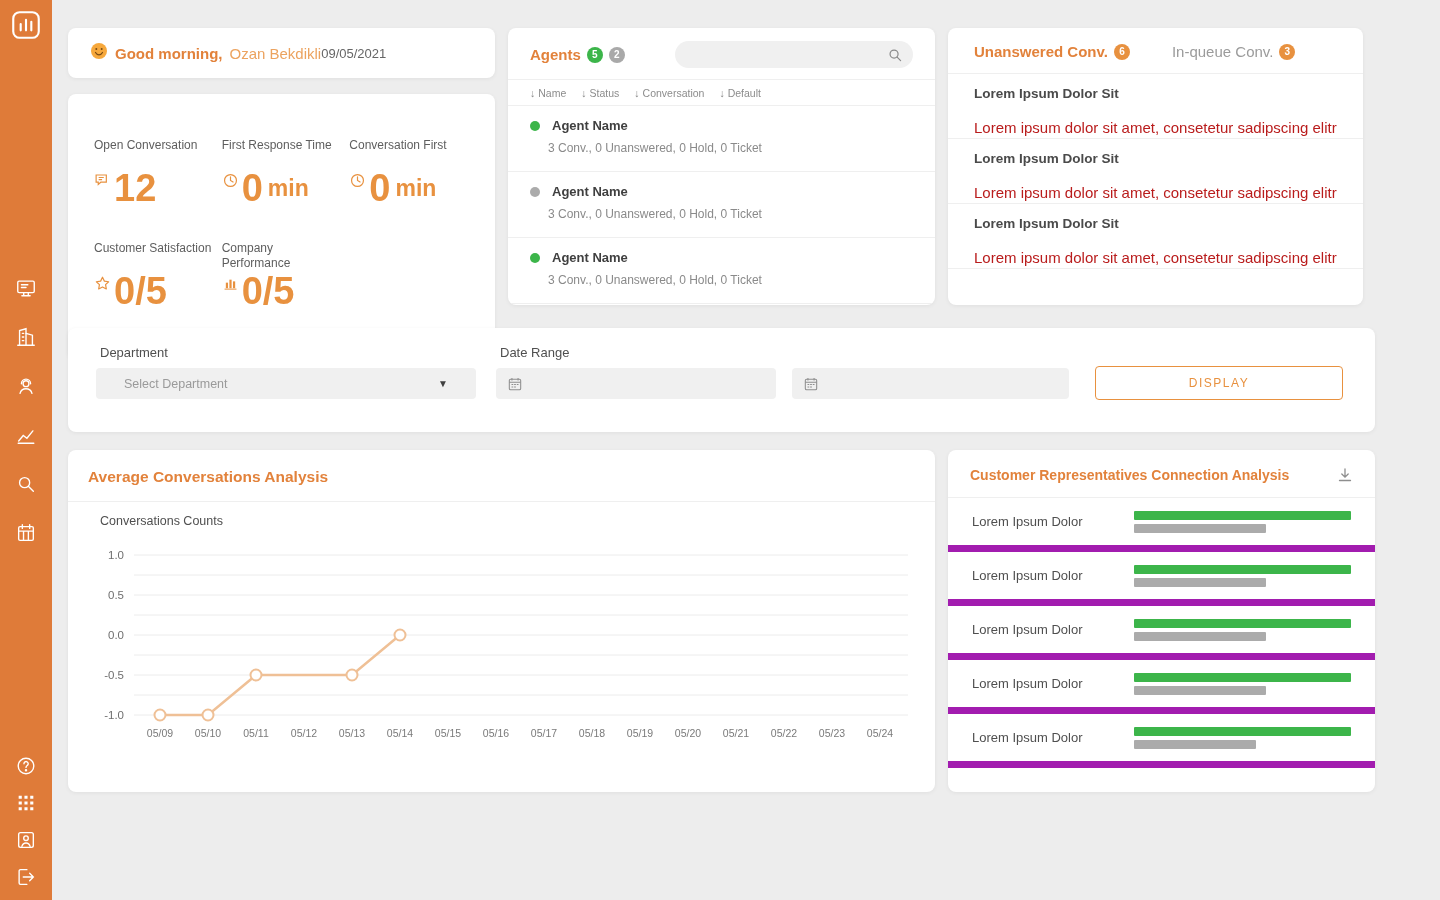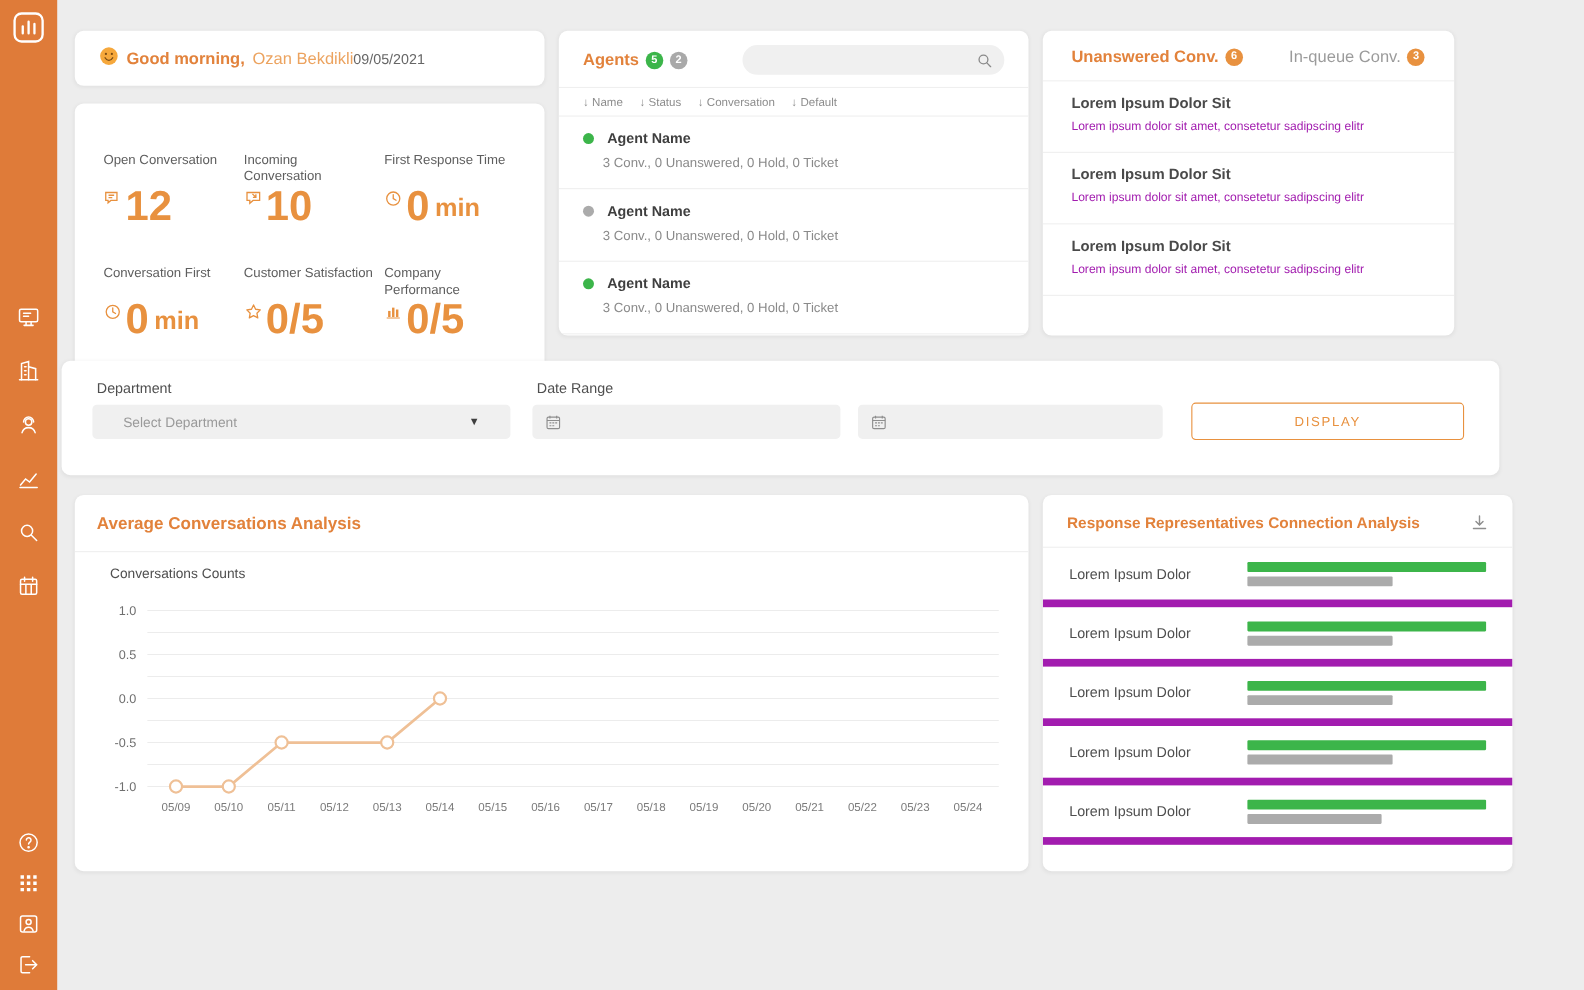--- a/index.html
+++ b/index.html
@@ -43,30 +43,30 @@
   .sort-row{display:flex;gap:15px;padding:7px 22px 6px;border-bottom:1px solid #EFEFEF;font-size:10.5px;color:#8C8C8C}
   .sort-col{display:inline-flex;align-items:center;gap:3px;cursor:pointer}
   .agent-row{height:66px;padding:12px 22px 0;border-bottom:1px solid #EFEFEF;cursor:pointer}
   .agent-main{display:flex;align-items:center;gap:12px}
   .dot{width:10px;height:10px;border-radius:50%;background:#BDBDBD;flex:0 0 auto}
   .dot.online{background:var(--green,#3CB54A)}
   .dot.offline{background:#ABABAB}
   .agent-name{font-size:13px;color:#3F3F3F;font-weight:bold}
   .agent-details{font-size:12px;color:#8A8A8A;margin:8px 0 0 18px;white-space:nowrap}
   
-  .card-queue{left:948px;top:28px;width:374px;height:277px;overflow:hidden}
+  .card-queue{left:948px;top:28px;width:415px;height:277px;overflow:hidden}
   .queue-header{display:flex;align-items:center;gap:42px;padding:15px 26px 13px;border-bottom:1px solid #EFEFEF}
   .queue-tab{display:flex;align-items:center;gap:6px;font-size:15px;cursor:pointer}
   .queue-tab .tab-label{color:#9B9B9B}
   .queue-tab.active .tab-label{color:var(--orange,#E2823B);font-weight:bold}
   .queue-item{height:65px;padding:12px 26px 0;border-bottom:1px solid #EFEFEF;cursor:pointer}
   .q-title{font-size:13.5px;font-weight:bold;color:#4A4A4A}
-  .q-sub{font-size:11px;color:#a21caf;margin-top:8px}
-  
-  .card-filters{left:56px;top:328px;width:1307px;height:104px}
+  .q-sub{font-size:15px;color:#b91c1c;margin-top:18px}
+  
+  .card-filters{left:68px;top:328px;width:1307px;height:104px}
   .filter-label{position:absolute;font-size:13px;color:#4F4F4F}
   .dept-label{left:32px;top:17px}
   .dates-label{left:432px;top:17px}
   .dept-select{position:absolute;left:28px;top:40px;width:380px;height:31px;background:#F0F0F0;border-radius:4px;display:flex;align-items:center;justify-content:space-between;padding:0 28px;cursor:pointer}
   .select-value{font-size:12.5px;color:#9A9A9A}
   .select-arrow{font-size:10px;color:#3F3F3F}
   .date-input{position:absolute;top:40px;height:31px;background:#F0F0F0;border-radius:4px;display:flex;align-items:center;padding:0 12px;cursor:pointer;color:#8E8E8E}
   .date-from{left:428px;width:280px}
   .date-to{left:724px;width:277px}
   .date-input svg{width:14px;height:14px;display:block}
@@ -193,33 +193,20 @@
   <div class="stat">
     <div class="stat-label">Open Conversation</div>
     <div class="stat-value">
       <span class="stat-icon">
         <svg viewBox="0 0 20 20" fill="none" stroke="currentColor" stroke-width="1.4">
             <path d="M2.5 3.5h12v8.5H8l-3 2.6v-2.6H2.5z"></path>
             <path d="M5.5 6.5h6M5.5 9h4"></path>
           </svg>
       </span>
       <span class="stat-num">12</span>
-      <span class="stat-unit"></span>
-    </div>
-  </div>
-  <div class="stat">
-    <div class="stat-label">Incoming Conversation</div>
-    <div class="stat-value">
-      <span class="stat-icon">
-        <svg viewBox="0 0 20 20" fill="none" stroke="currentColor" stroke-width="1.4">
-            <path d="M3 3.5h13.5V12H9.5L6 15v-3H3z"></path>
-            <path d="M12.5 5.5v3.2h-3.2M12.5 8.7L8.8 5"></path>
-          </svg>
-      </span>
-      <span class="stat-num">10</span>
       <span class="stat-unit"></span>
     </div>
   </div>
   <div class="stat">
     <div class="stat-label">First Response Time</div>
     <div class="stat-value">
       <span class="stat-icon">
         <svg viewBox="0 0 20 20" fill="none" stroke="currentColor" stroke-width="1.4" stroke-linecap="round">
             <circle cx="10" cy="10" r="7"></circle>
             <path d="M10 5.8V10l3 1.8"></path>
@@ -428,21 +415,21 @@
         <circle cx="128" cy="185" r="5.5" fill="#fff" stroke="#EFC096" stroke-width="2"></circle>
         <circle cx="176" cy="145" r="5.5" fill="#fff" stroke="#EFC096" stroke-width="2"></circle>
         <circle cx="272" cy="145" r="5.5" fill="#fff" stroke="#EFC096" stroke-width="2"></circle>
         <circle cx="320" cy="105" r="5.5" fill="#fff" stroke="#EFC096" stroke-width="2"></circle>
       </svg>
   </div>
 </section>
 
 <section class="card card-reps">
   <header class="reps-header">
-    <h2>Response Representatives Connection Analysis</h2>
+    <h2>Customer Representatives Connection Analysis</h2>
     <span class="download">
       <svg viewBox="0 0 16 16" fill="none" stroke="currentColor" stroke-width="1.3" stroke-linecap="round">
           <path d="M8 2v8M4.8 7l3.2 3.2L11.2 7"></path>
           <path d="M2.5 13.5h11"></path>
         </svg>
     </span>
   </header>
   <div class="reps-rows">
     <div class="rep-row">
       <span class="rep-label">Lorem Ipsum Dolor</span>

